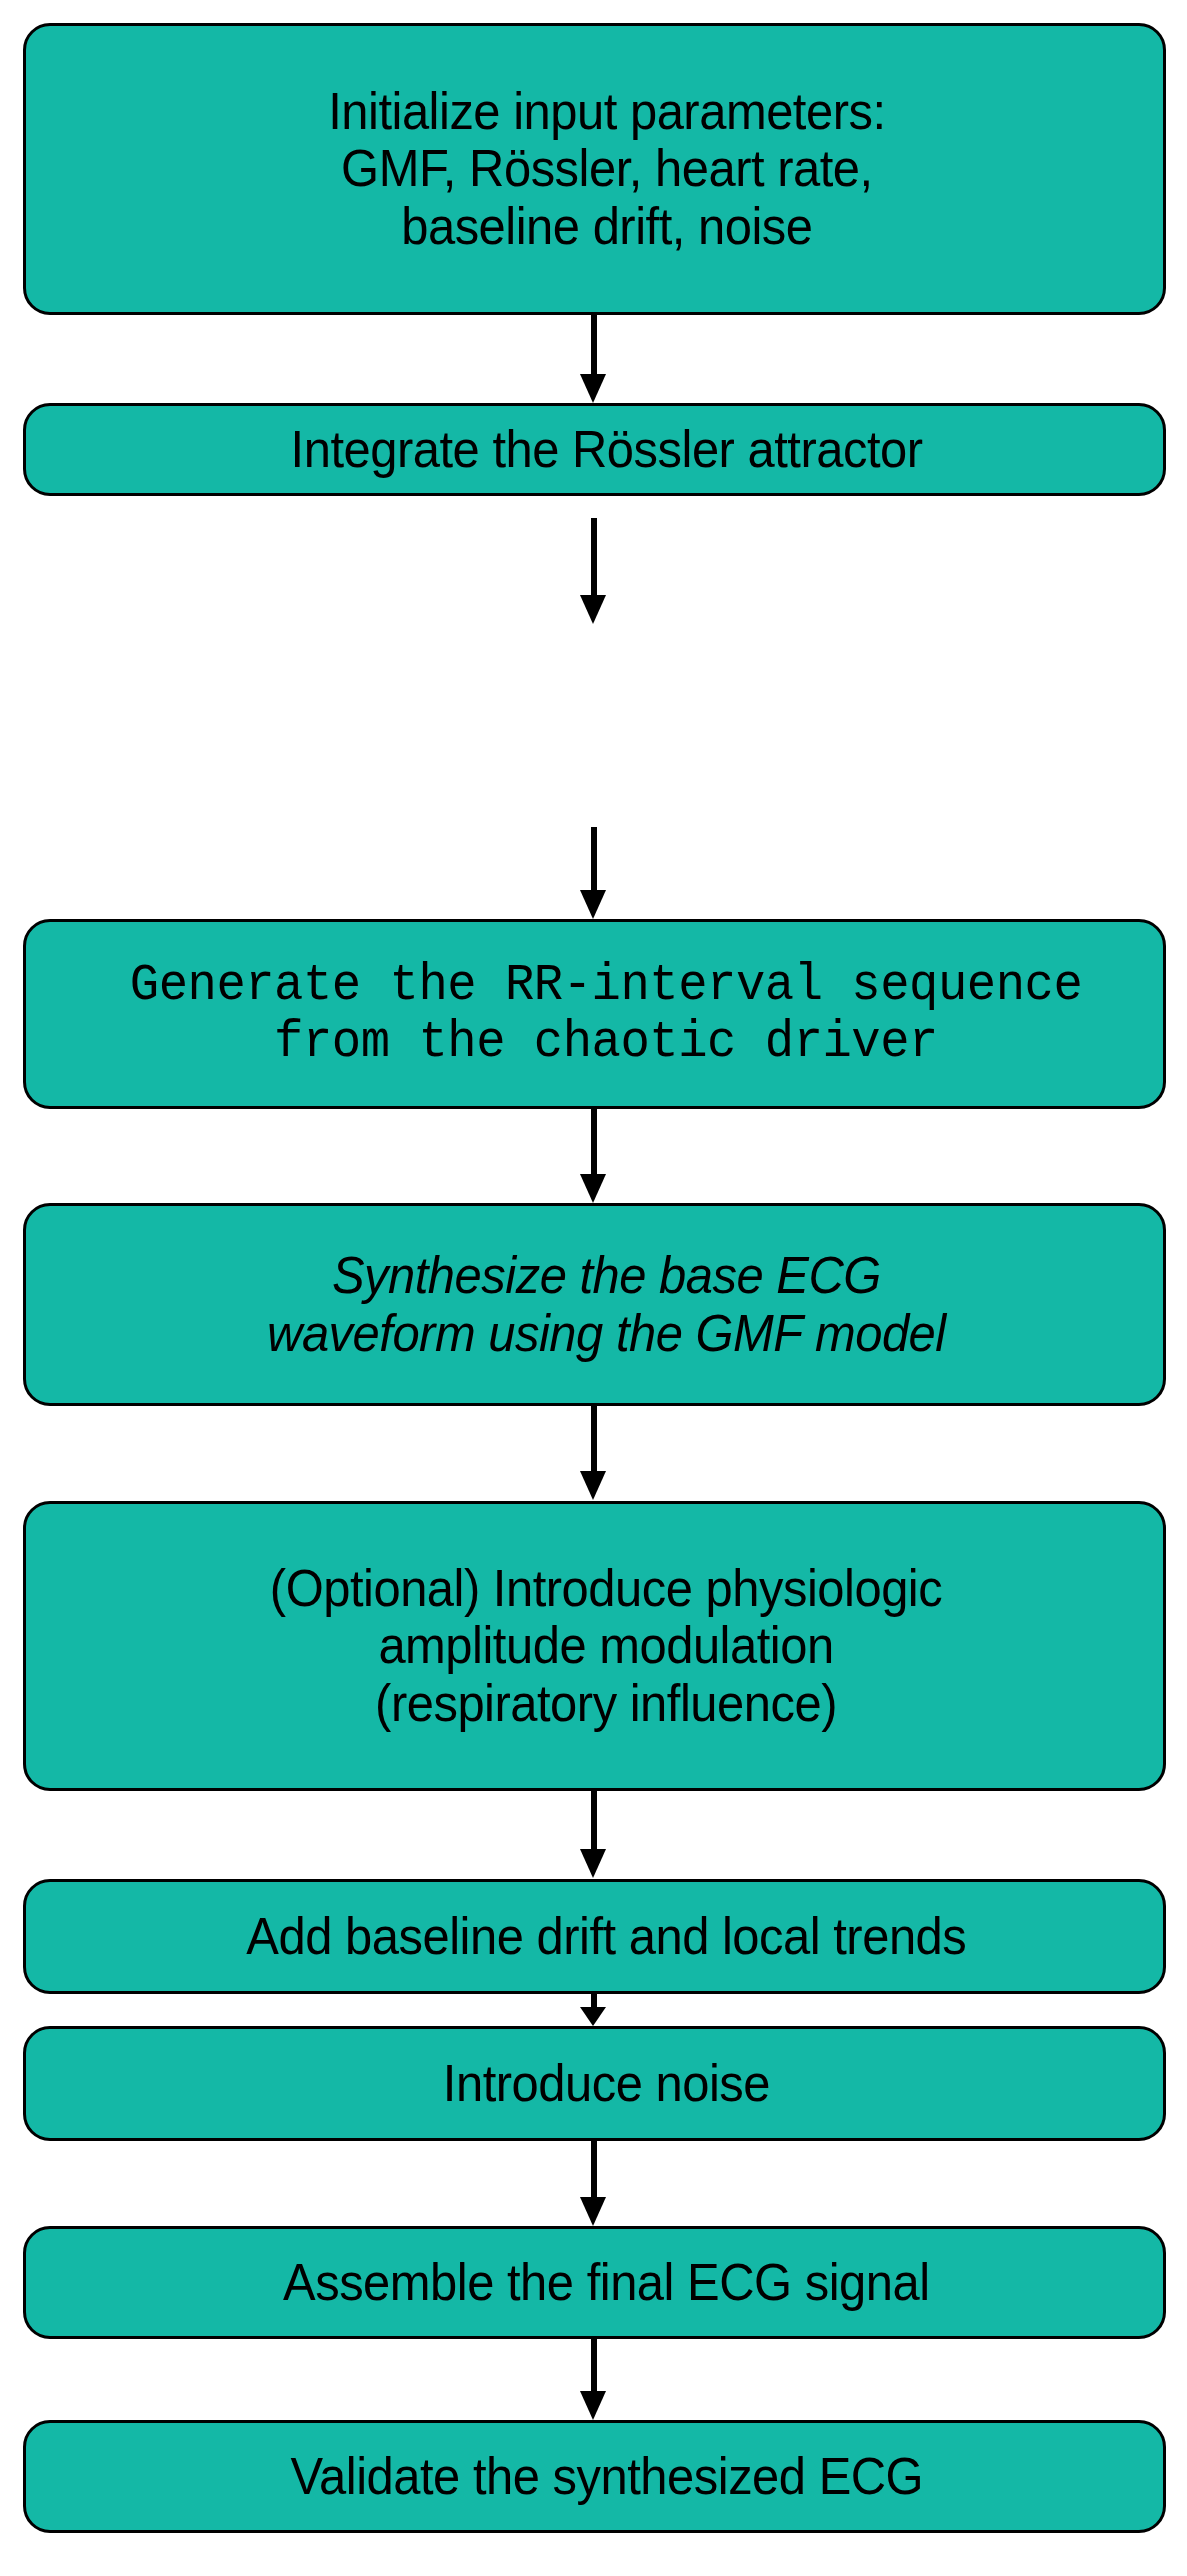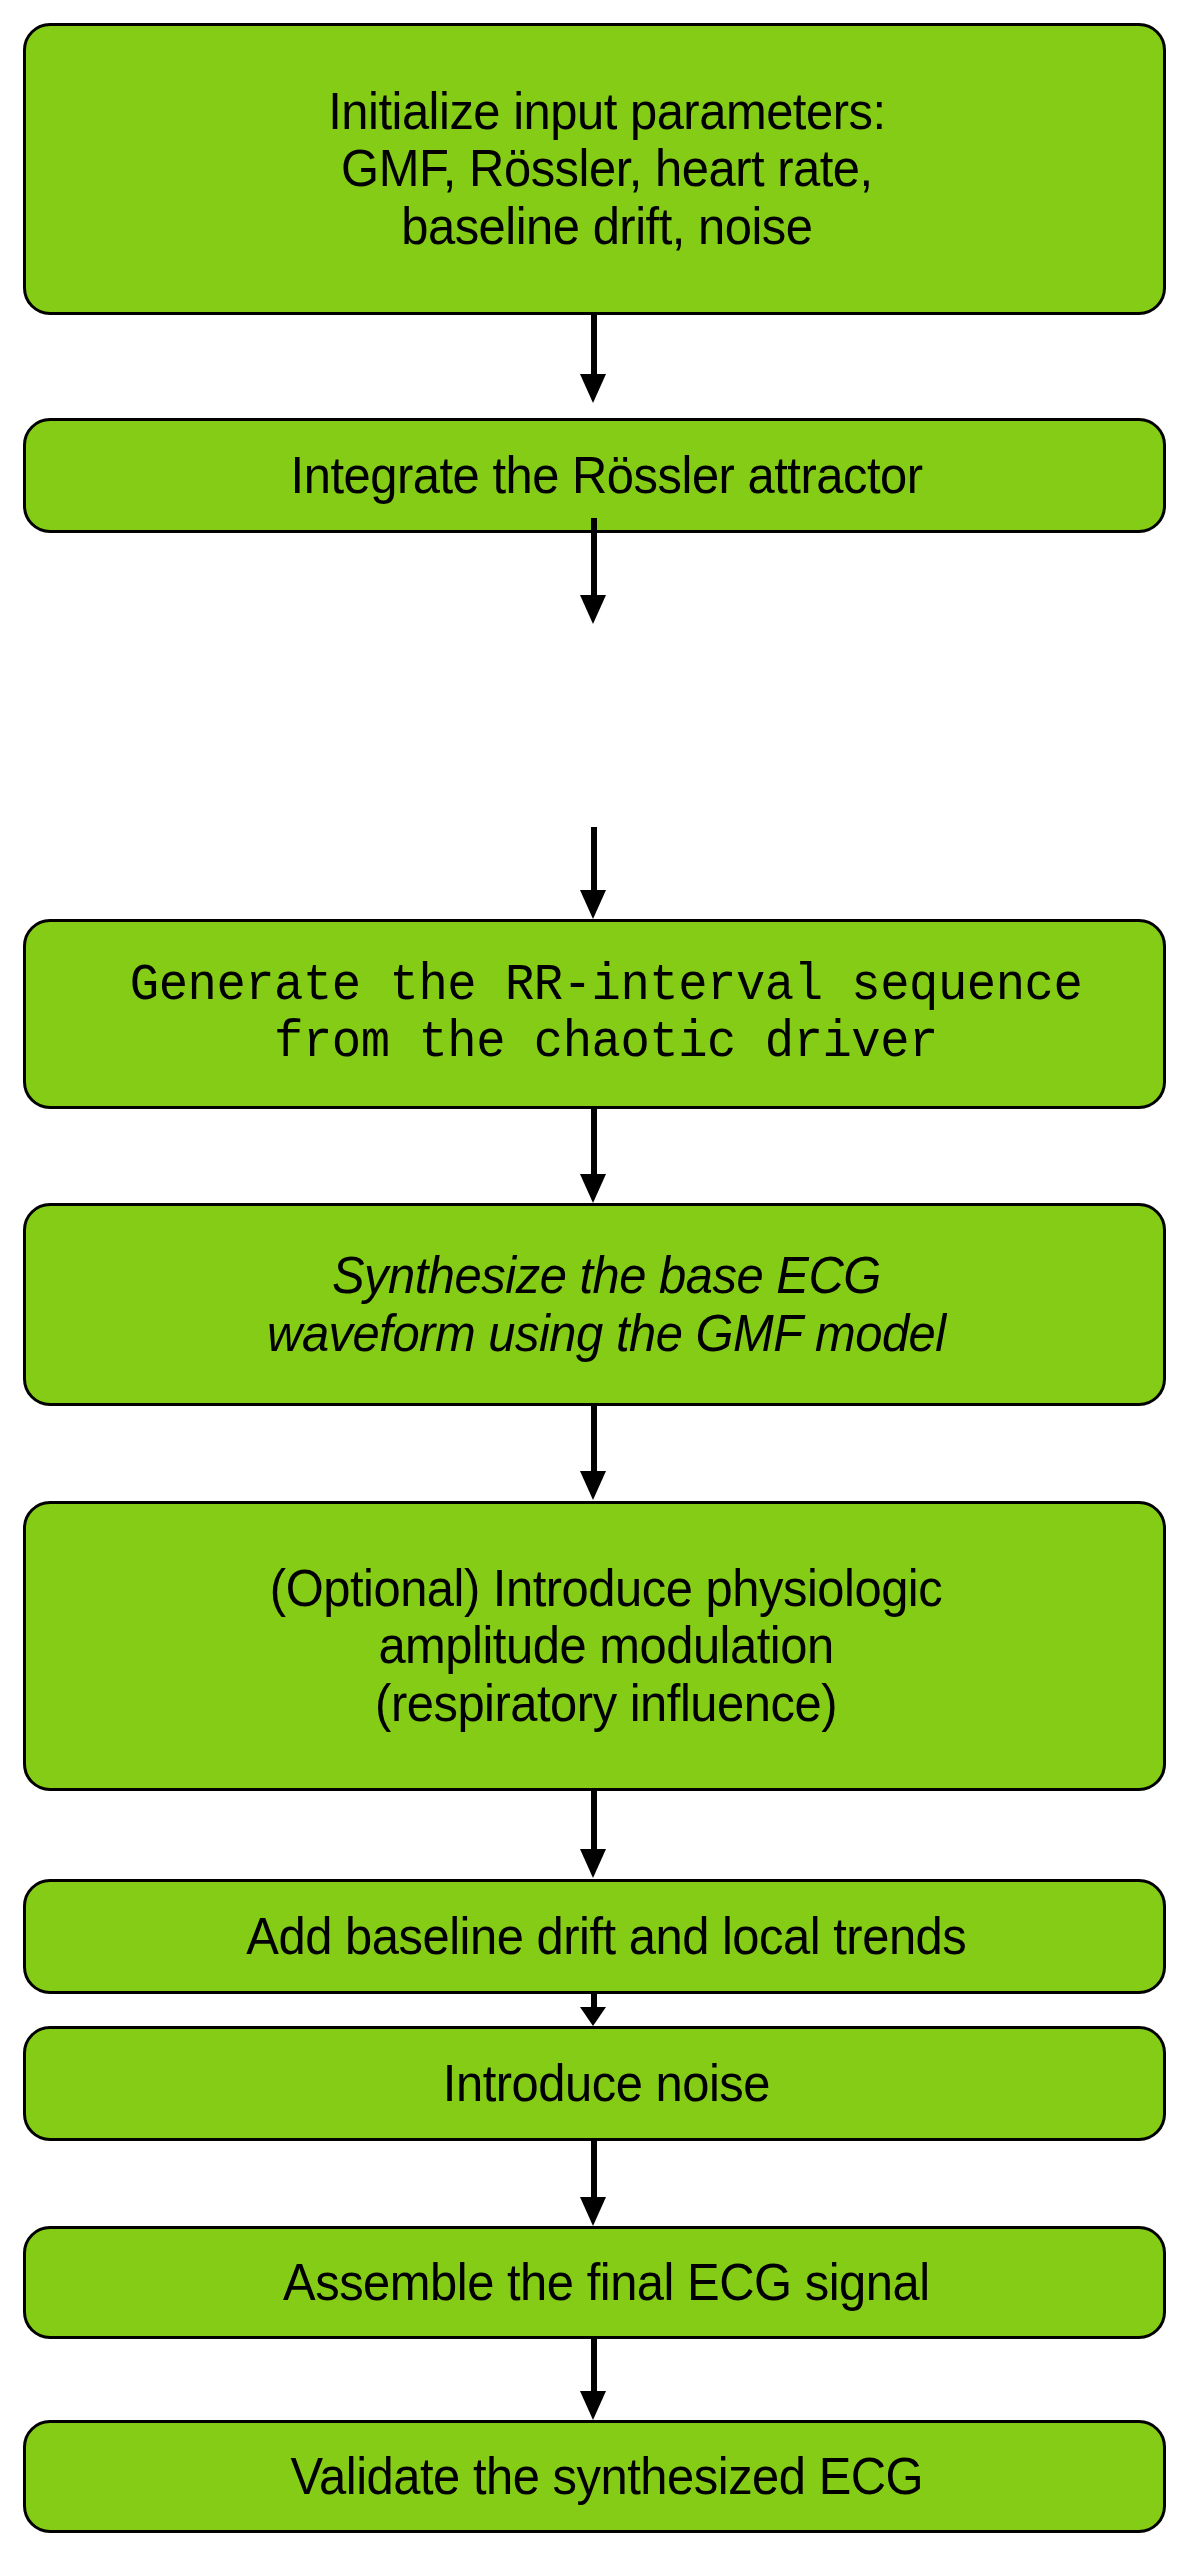--- a/index.html
+++ b/index.html
@@ -17,40 +17,40 @@
     background: #ffffff;
     overflow: hidden;
   }
   .node {
     position: absolute;
     left: 23px;
     width: 1143px;
     box-sizing: border-box;
     border: 3.8px solid #000000;
     border-radius: 27px;
-    background: #84cc16;
+    background: #14b8a6;
     display: flex;
     align-items: center;
     justify-content: center;
     text-align: center;
     padding-left: 24px;
   }
   .node-label {
     font-size: 52px;
     line-height: 1.10;
     font-weight: 400;
     color: #000000;
     letter-spacing: -0.5px;
     white-space: pre-line;
     padding: 0 13.4px;
     transform: scaleX(0.94);
   }
   
   .n1  { top: 23px;   height: 292px; }
-  .n2  { top: 403px;  height: 115px; margin-top: 15px; }
+  .n2  { top: 403px;  height: 93px; }
   .n3  { top: 624px;  height: 203px; }
   .n4  { top: 919px;  height: 190px; font-family: Liberation Mono, monospace; }
   .n5  { top: 1203px; height: 203px; font-style: italic; }
   .n6  { top: 1501px; height: 290px; }
   .n7  { top: 1879px; height: 115px; }
   .n8  { top: 2026px; height: 115px; }
   .n9  { top: 2226px; height: 113px; }
   .n10 { top: 2420px; height: 113px; }
 
   

